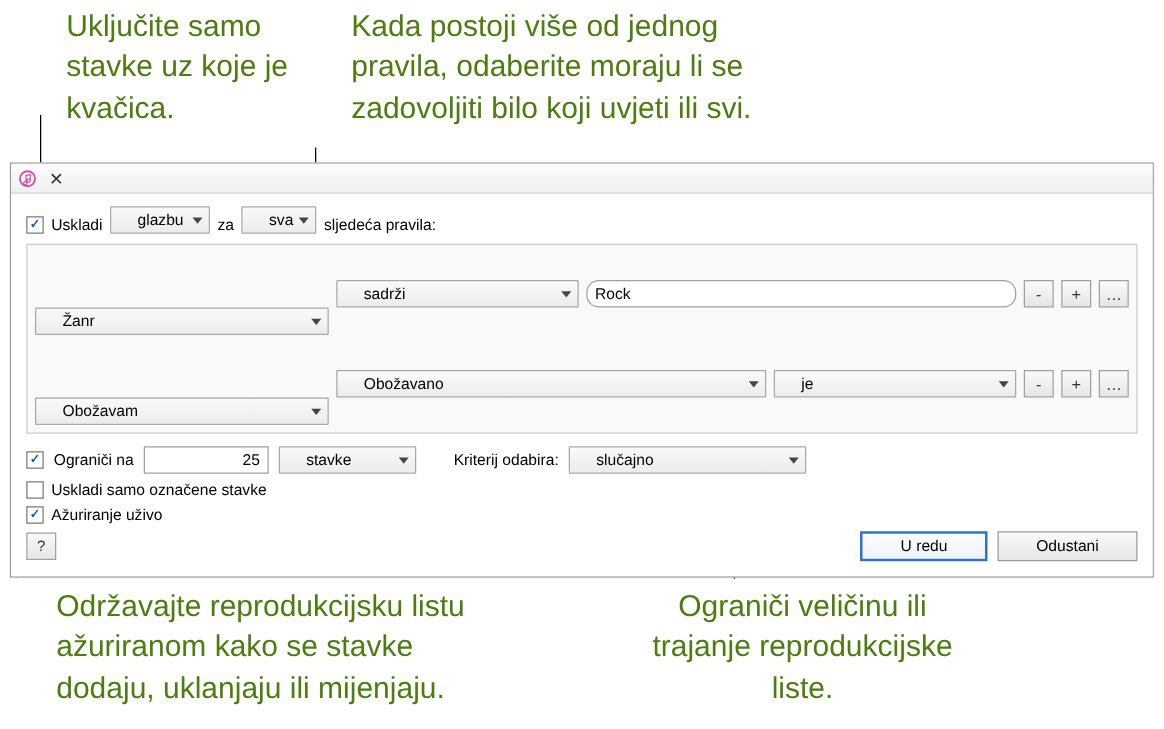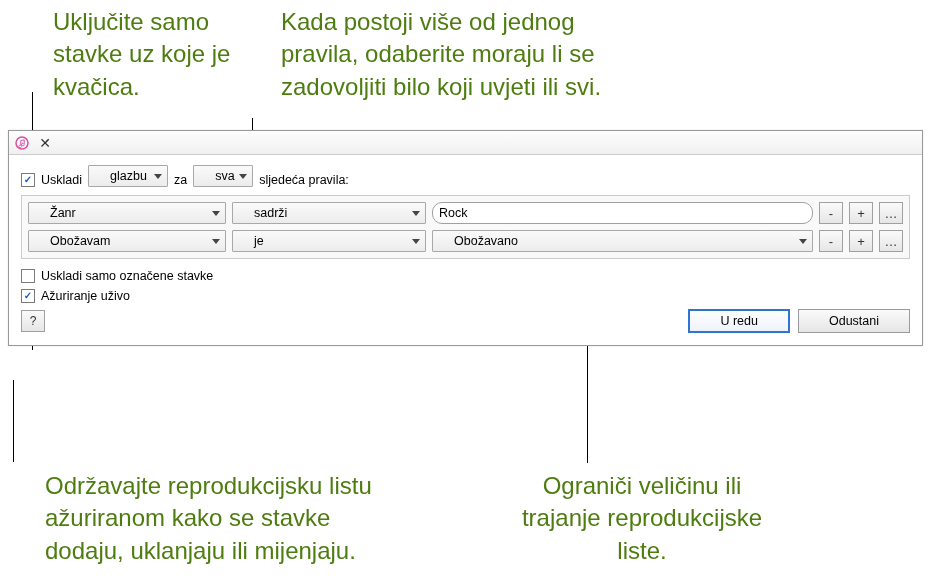--- a/index.html
+++ b/index.html
@@ -75,21 +75,21 @@
   .textinput {
     height: 22px; border: 1px solid #a0a0a0; background: #fff;
     padding: 0 6px; font-size: 12.5px; display: inline-flex; align-items: center;
   }
   .rules-box {
     border: 1px solid #ccc; background: #f9f9f9;
     padding: 6px; display: flex; flex-direction: column; gap: 6px;
     margin-bottom: 10px;
   }
   .rule-row { display: flex; gap: 6px; align-items: center; }
-  .rule-row .select.field { width: 198px; }
+  .rule-row .select.field { width: 235px; margin-top: 44px; }
   .rule-row .select.op { width: 194px; }
   .rule-row .textinput.val { flex: 1; border-radius: 10px; }
   .rule-row .select.val-sel { flex: 1; }
   .sq-btn {
     width: 24px; height: 22px; border: 1px solid #a0a0a0;
     background: linear-gradient(#fafafa,#e6e6e6);
     display: inline-flex; align-items: center; justify-content: center;
     font-size: 13px; color: #333; cursor: pointer;
   }
   .limit-row { display: flex; align-items: center; gap: 8px; margin-bottom: 6px; }
@@ -164,32 +164,46 @@
             <span>Rock</span>
           </span>
         <span class="sq-btn">-</span>
         <span class="sq-btn">+</span>
         <span class="sq-btn">…</span>
       </div>
       <div class="rule-row">
         <span class="select field">
             <span>Obožavam</span>
           </span>
+        <span class="select val-sel">
+            <span>Obožavano</span>
+          </span>
         <span class="select op">
             <span>je</span>
-          </span>
-        <span class="select val-sel">
-            <span>Obožavano</span>
           </span>
         <span class="sq-btn">-</span>
         <span class="sq-btn">+</span>
         <span class="sq-btn">…</span>
       </div>
     </div>
 
+    <div class="limit-row">
+      <span class="checkbox checked"></span>
+      <span class="lbl">Ograniči na</span>
+      <span class="textinput">
+          <span>25</span>
+        </span>
+      <span class="select unit">
+          <span>stavke</span>
+        </span>
+      <span class="lbl" style="margin-left:22px;">Kriterij odabira:</span>
+      <span class="select criteria">
+          <span>slučajno</span>
+        </span>
+    </div>
 
     <div class="check-row">
       <span class="checkbox"></span>
       <span class="lbl">Uskladi samo označene stavke</span>
     </div>
 
     <div class="check-row">
       <span class="checkbox checked"></span>
       <span class="lbl">Ažuriranje uživo</span>
     </div>

